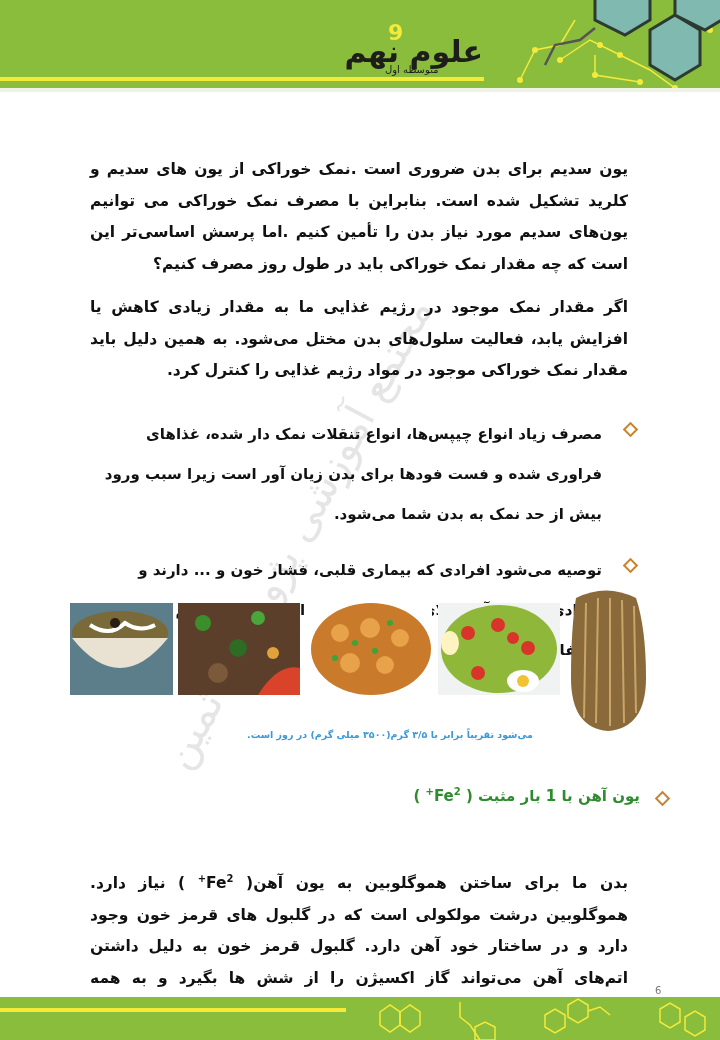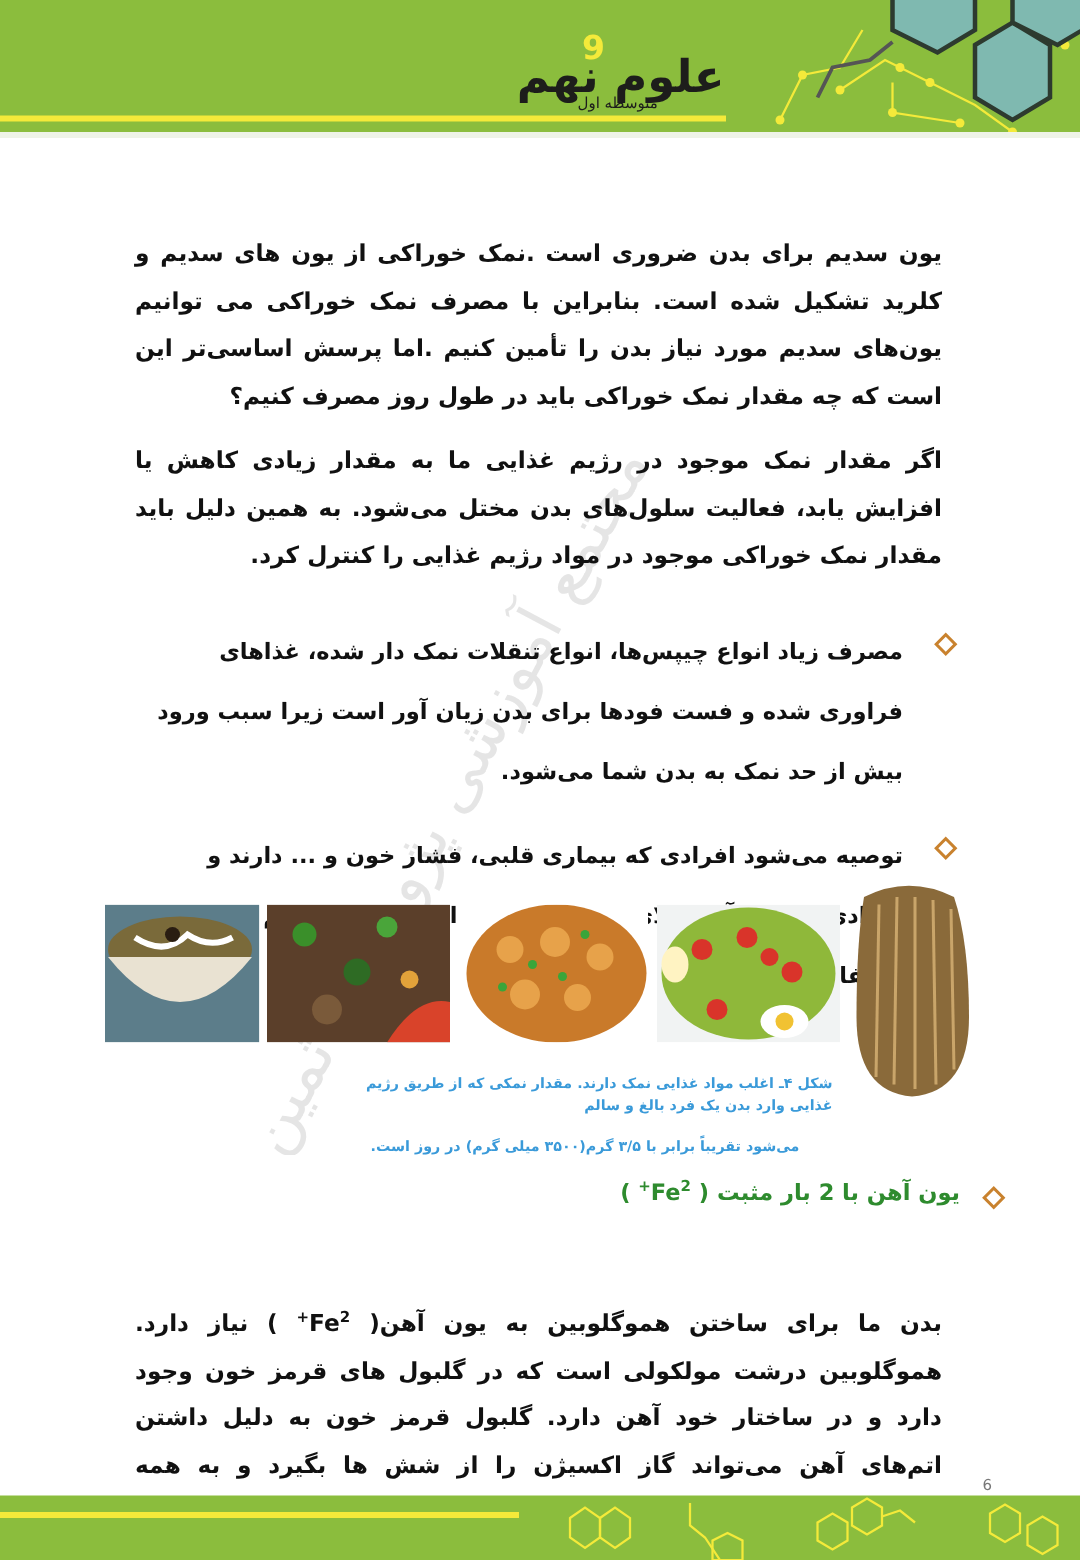--- a/index.html
+++ b/index.html
@@ -149,27 +149,26 @@
         <line x1="20" y1="15" x2="18" y2="130"></line>
         <line x1="32" y1="10" x2="30" y2="135"></line>
         <line x1="44" y1="10" x2="44" y2="138"></line>
         <line x1="56" y1="12" x2="58" y2="135"></line>
         <line x1="68" y1="18" x2="70" y2="125"></line>
       </g>
   </svg>
 </div>
 
 <div class="caption">
-  <div>شکل ۴ـ اغلب مواد غذایی نمک دارند. مقدار نمکی که از طریق رژیم غذایی وارد بدن یک فرد بالغ و سالم</div>
   <div>می‌شود تقریباً برابر با ۳/۵ گرم(۳۵۰۰ میلی گرم) در روز است.</div>
 </div>
 
 <div class="fe-heading">
   <span class="diamond"></span>
-  <span>یون آهن با 2 بار مثبت ( Fe</span><sup>2+</sup><span> )</span>
+  <span>یون آهن با 1 بار مثبت ( Fe</span><sup>2+</sup><span> )</span>
 </div>
 
 <div class="content" style="top:851px;">
   <p class="para"><span>بدن ما برای ساختن هموگلوبین به یون آهن( Fe</span><sup>2+</sup><span> ) نیاز دارد. هموگلوبین درشت مولکولی</span> <span>است که در گلبول های قرمز خون وجود دارد و در ساختار خود آهن دارد. گلبول قرمز خون به دلیل داشتن اتم‌های آهن می‌تواند گاز اکسیژن را از شش ها بگیرد و به همه سلول‌های بدن برساند و گاز کربن دی اکسید تولید شده در سلول های بدن را به شش‌ها برگرداند.</span></p>
 </div>
 
 <div class="page-num">6</div>
 <div class="footer">
   <div class="footer-line"></div>
   <svg style="position:absolute;left:360px;top:0;" width="360" height="43" viewBox="0 0 360 43">

